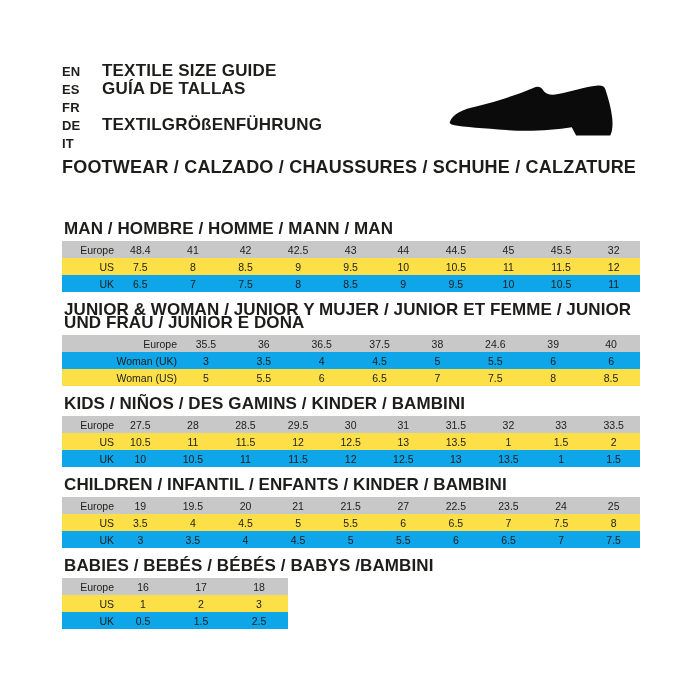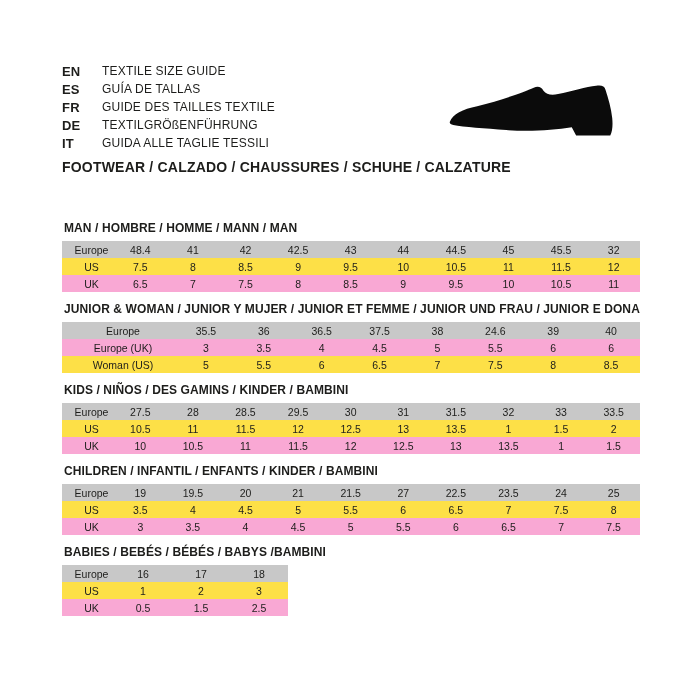--- a/index.html
+++ b/index.html
@@ -9,73 +9,71 @@
     box-sizing:border-box;
     padding:62px 60px 0 62px;
     background:#ffffff;
     font-family:"Liberation Sans",sans-serif;
     color:#1d1d1b;
     overflow:hidden;
   }
   
   .lang-row{display:flex;height:18px;align-items:center;}
   .lang-code{width:40px;font-size:13px;font-weight:bold;letter-spacing:.2px;}
-  .lang-label{font-size:12px;font-weight:normal;letter-spacing:.2px;}
+  .lang-label{font-size:17px;font-weight:bold;letter-spacing:.2px;}
   .category-line{
     margin-top:7px;height:17px;line-height:17px;
-    font-size:14px;font-weight:bold;letter-spacing:.2px;
+    font-size:18px;font-weight:bold;letter-spacing:.2px;
   }
   
   .shoe-wrap{position:absolute;left:440px;top:76px;width:205px;height:78px;}
   
   .tables{margin-top:46px;}
   .size-section{margin-bottom:11px;}
   .size-title{
     margin:0 0 6px 2px;
-    font-size:12px;line-height:13px;
+    font-size:17px;line-height:13px;
     font-weight:bold;letter-spacing:.1px;
   }
   table.size-table{border-collapse:collapse;table-layout:fixed;width:100%;}
   table.size-table.narrow{width:226px;}
   table.size-table tr{height:17px;}
   table.size-table th, table.size-table td{
     font-size:10.5px;padding:0;vertical-align:middle;
     border:0;white-space:nowrap;overflow:hidden;
   }
-  table.size-table th{font-weight:normal;text-align:center;padding-left:7px;}
+  table.size-table th{font-weight:normal;text-align:right;padding-left:7px;}
   table.size-table td{text-align:center;}
   tr.r-head{background:#c8c8c8;}
   tr.r-white{background:#fde047;}
-  tr.r-light{background:#f9a8d4;}
+  tr.r-light{background:#0ea5e9;}
 </style>
 </head>
 <body>
 
 <div class="page">
 
   <div class="langs">
     <div class="lang-row">
       <span class="lang-code">EN</span>
       <span class="lang-label">TEXTILE SIZE GUIDE</span>
     </div>
     <div class="lang-row">
       <span class="lang-code">ES</span>
       <span class="lang-label">GUÍA DE TALLAS</span>
     </div>
     <div class="lang-row">
       <span class="lang-code">FR</span>
-      <span class="lang-label">GUIDE DES TAILLES TEXTILE</span>
     </div>
     <div class="lang-row">
       <span class="lang-code">DE</span>
       <span class="lang-label">TEXTILGRÖßENFÜHRUNG</span>
     </div>
     <div class="lang-row">
       <span class="lang-code">IT</span>
-      <span class="lang-label">GUIDA ALLE TAGLIE TESSILI</span>
     </div>
   </div>
 
   <div class="shoe-wrap">
     <svg viewBox="0 0 210 80" width="205" height="78" aria-hidden="true">
       <path fill="#0b0b0b" d="M10 47
         C13 39 23 34 38 31
         C62 25 85 17 96 12
         C100 10 104 11 106 15
         C109 19 114 20 121 18.5
@@ -173,21 +171,21 @@
               <td>35.5</td>
               <td>36</td>
               <td>36.5</td>
               <td>37.5</td>
               <td>38</td>
               <td>24.6</td>
               <td>39</td>
               <td>40</td>
             </tr>
             <tr class="r-light">
-              <th>Europe (UK)</th>
+              <th>Woman (UK)</th>
               <td>3</td>
               <td>3.5</td>
               <td>4</td>
               <td>4.5</td>
               <td>5</td>
               <td>5.5</td>
               <td>6</td>
               <td>6</td>
             </tr>
             <tr class="r-white">

